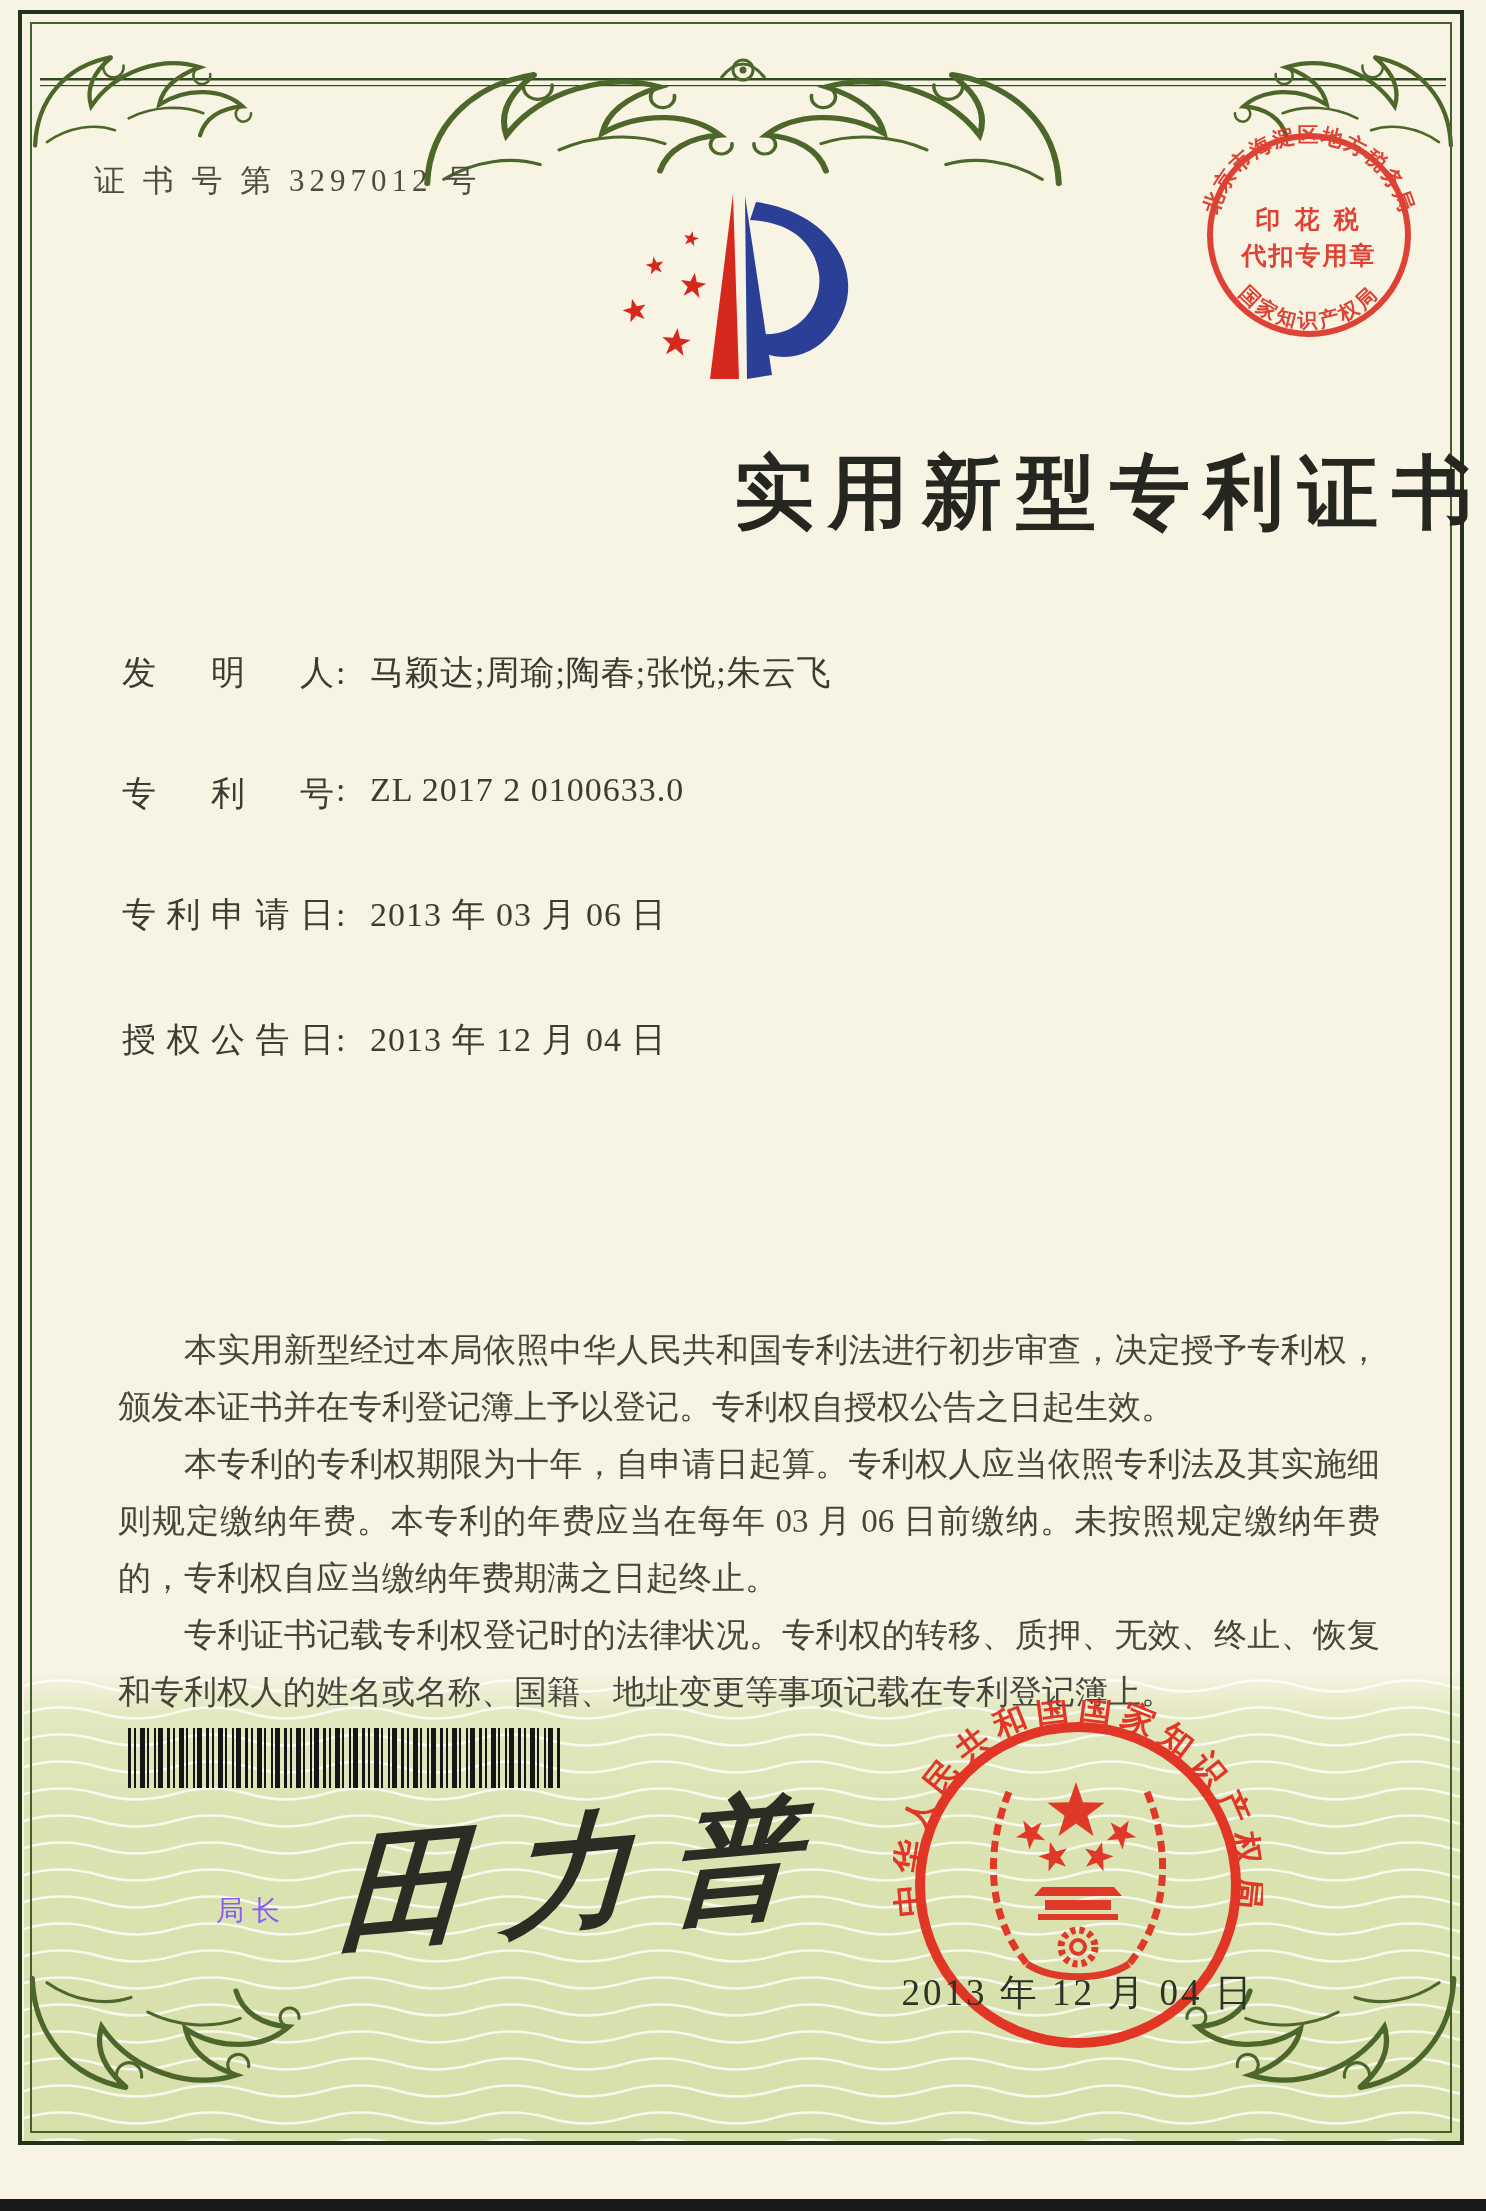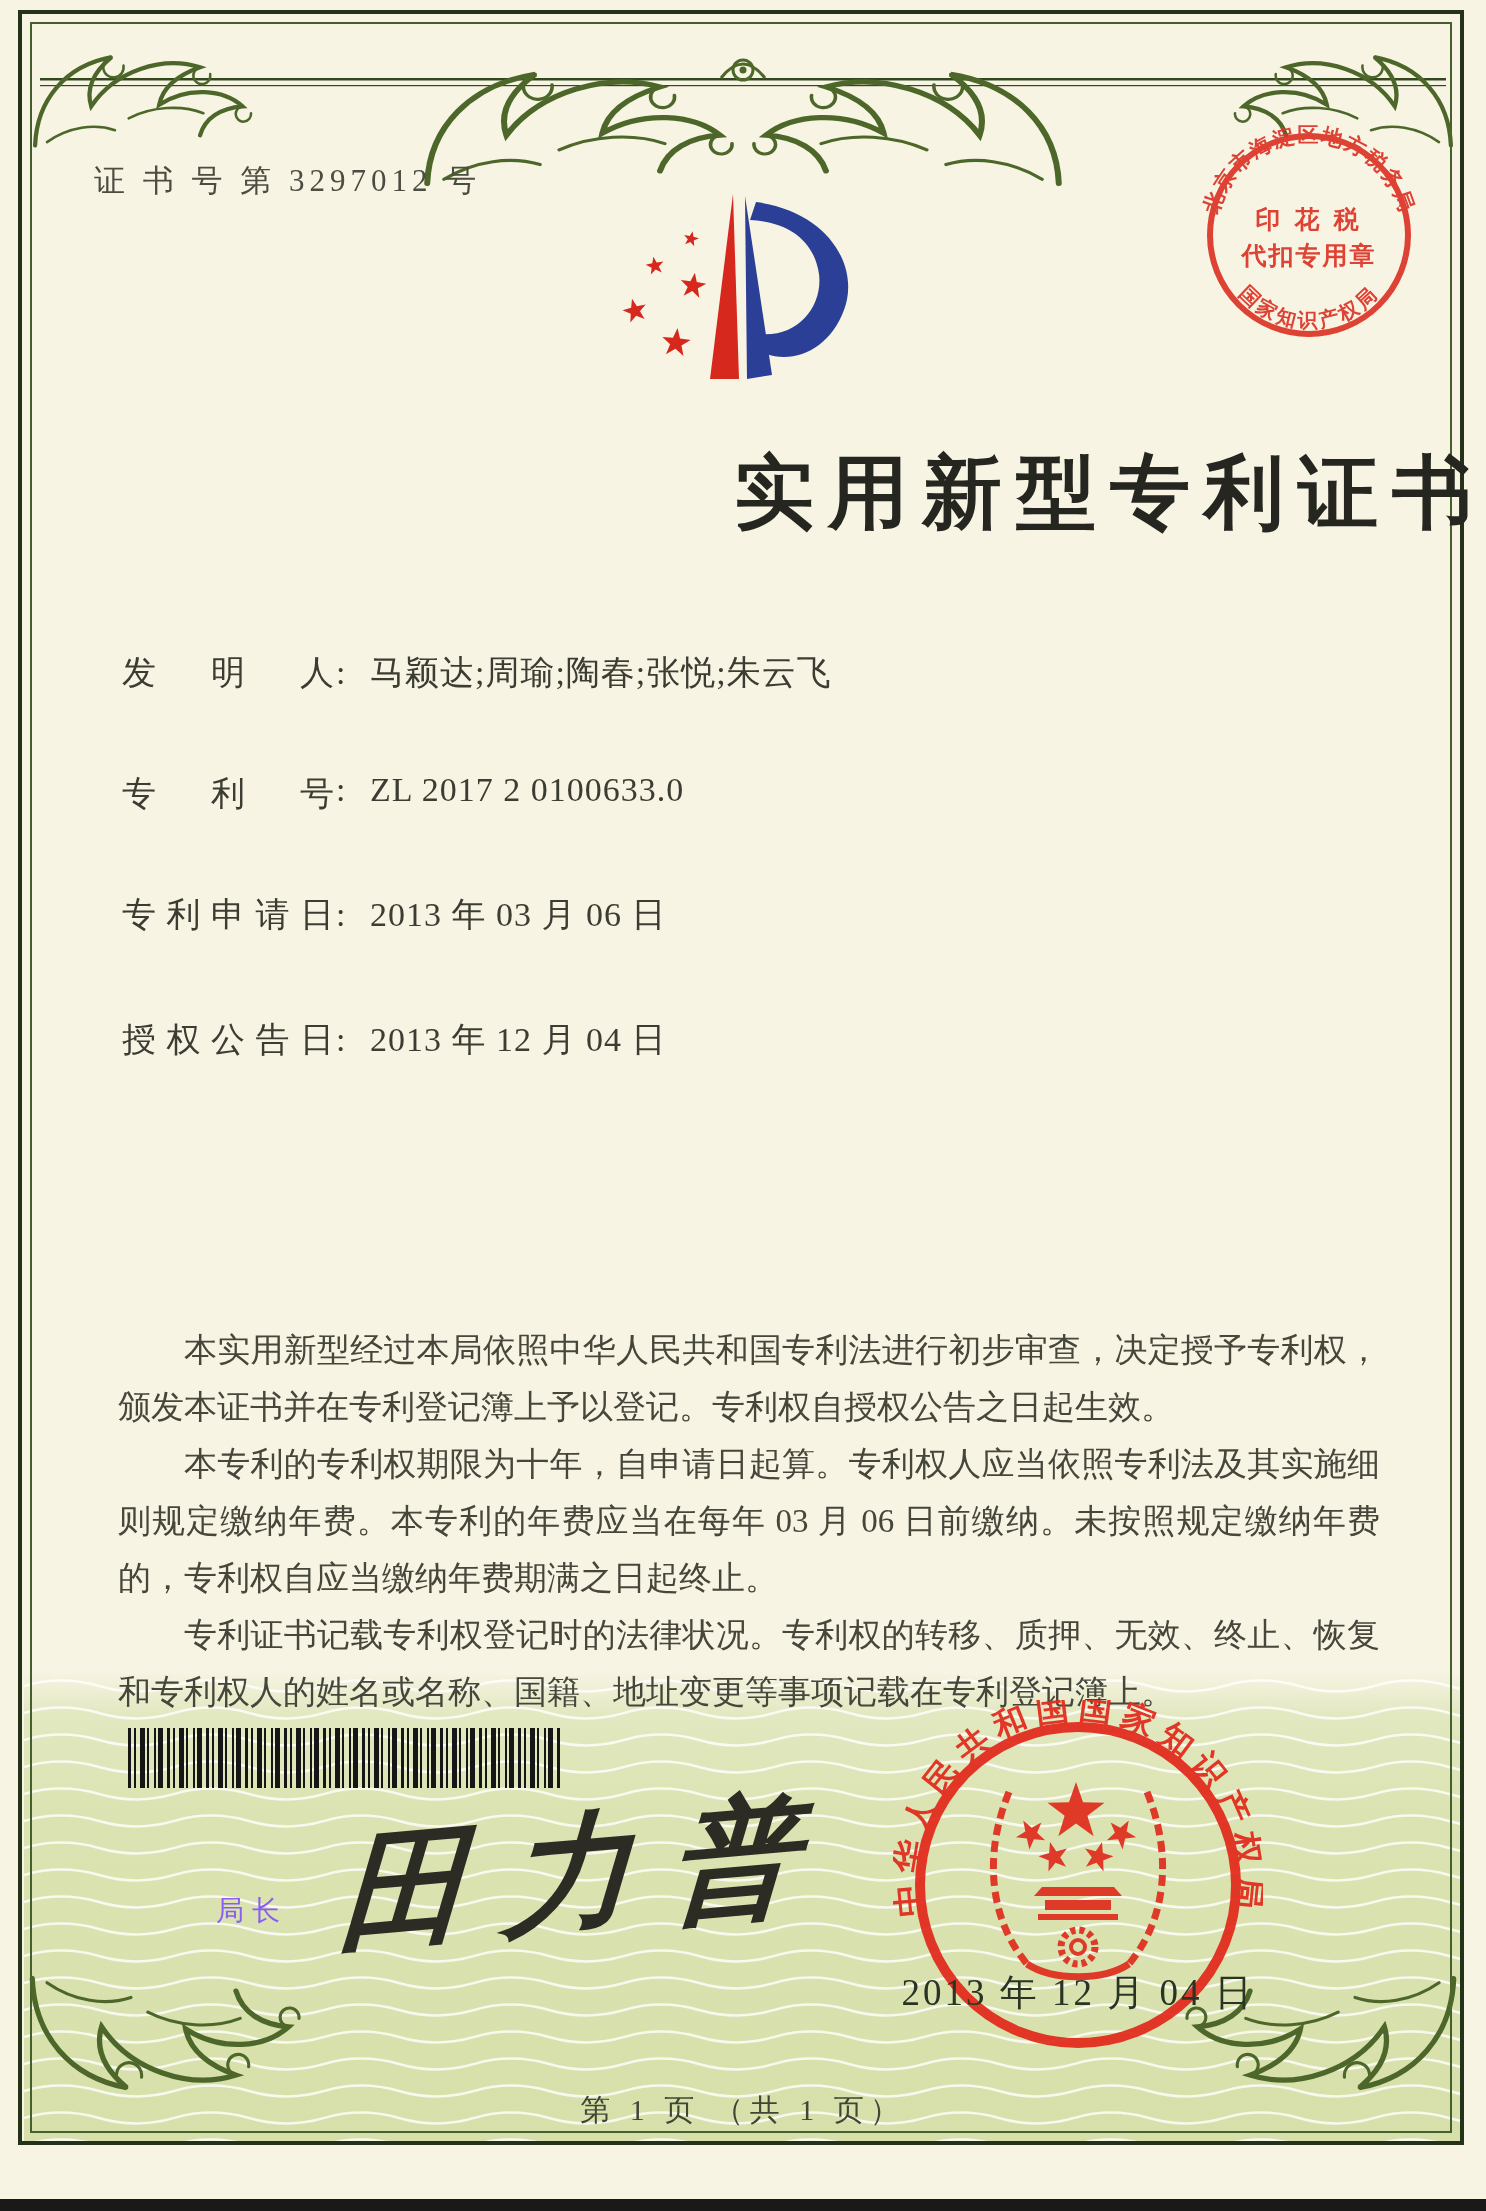--- a/index.html
+++ b/index.html
@@ -181,16 +181,15 @@
       <rect x="145" y="214" width="80" height="6"></rect>
       <circle cx="185" cy="247" r="17" fill="none" stroke="#e02f20" stroke-width="7" stroke-dasharray="5 4"></circle>
       <circle cx="185" cy="247" r="7" fill="none" stroke="#e02f20" stroke-width="4"></circle>
       <path d="M116,92 C92,150 94,216 134,264" fill="none" stroke="#e02f20" stroke-width="7" stroke-dasharray="11 6"></path>
       <path d="M254,92 C278,150 276,216 236,264" fill="none" stroke="#e02f20" stroke-width="7" stroke-dasharray="11 6"></path>
       <path d="M134,264 C160,281 210,281 236,264" fill="none" stroke="#e02f20" stroke-width="7"></path>
     </g>
   </svg>
   <div class="seal-date">2013 年 12 月 04 日</div>
 
-  <div class="footer">第 1 页 （共 1 页）</div>
 
   <div class="scan-edge-bottom"></div>
 </div>
 
 </body></html>

